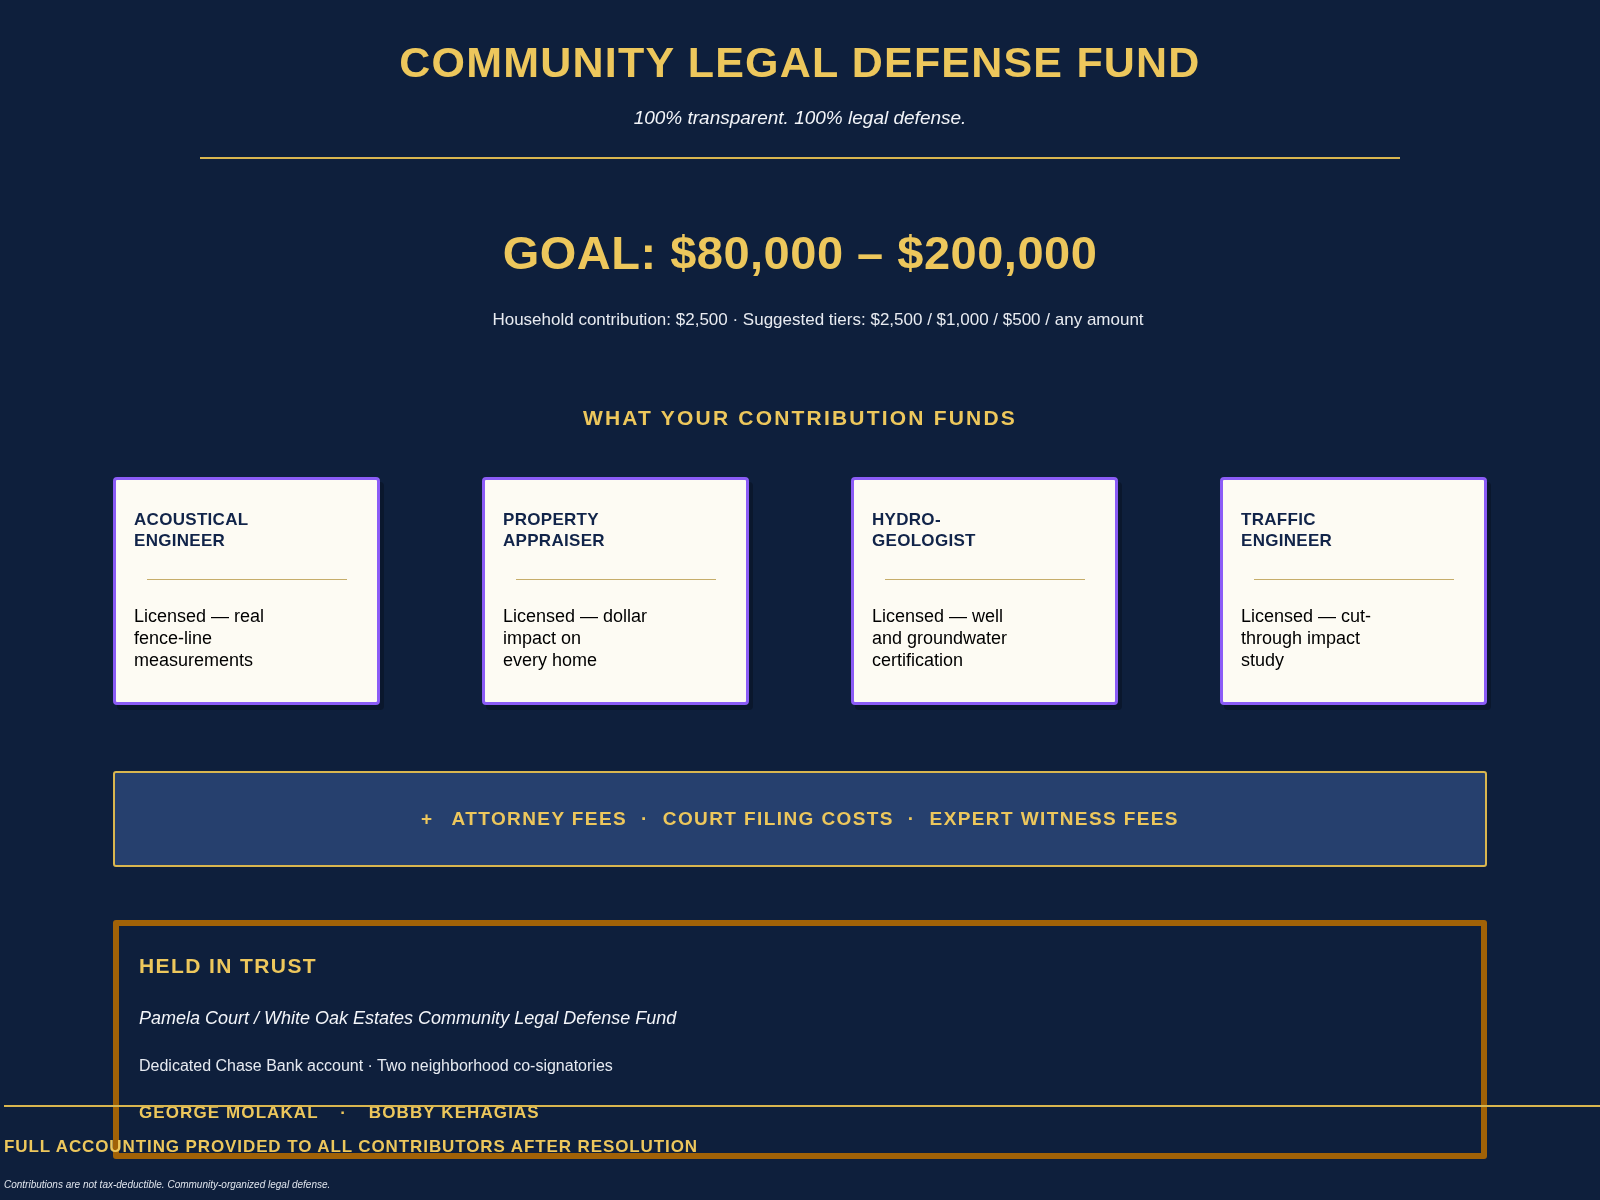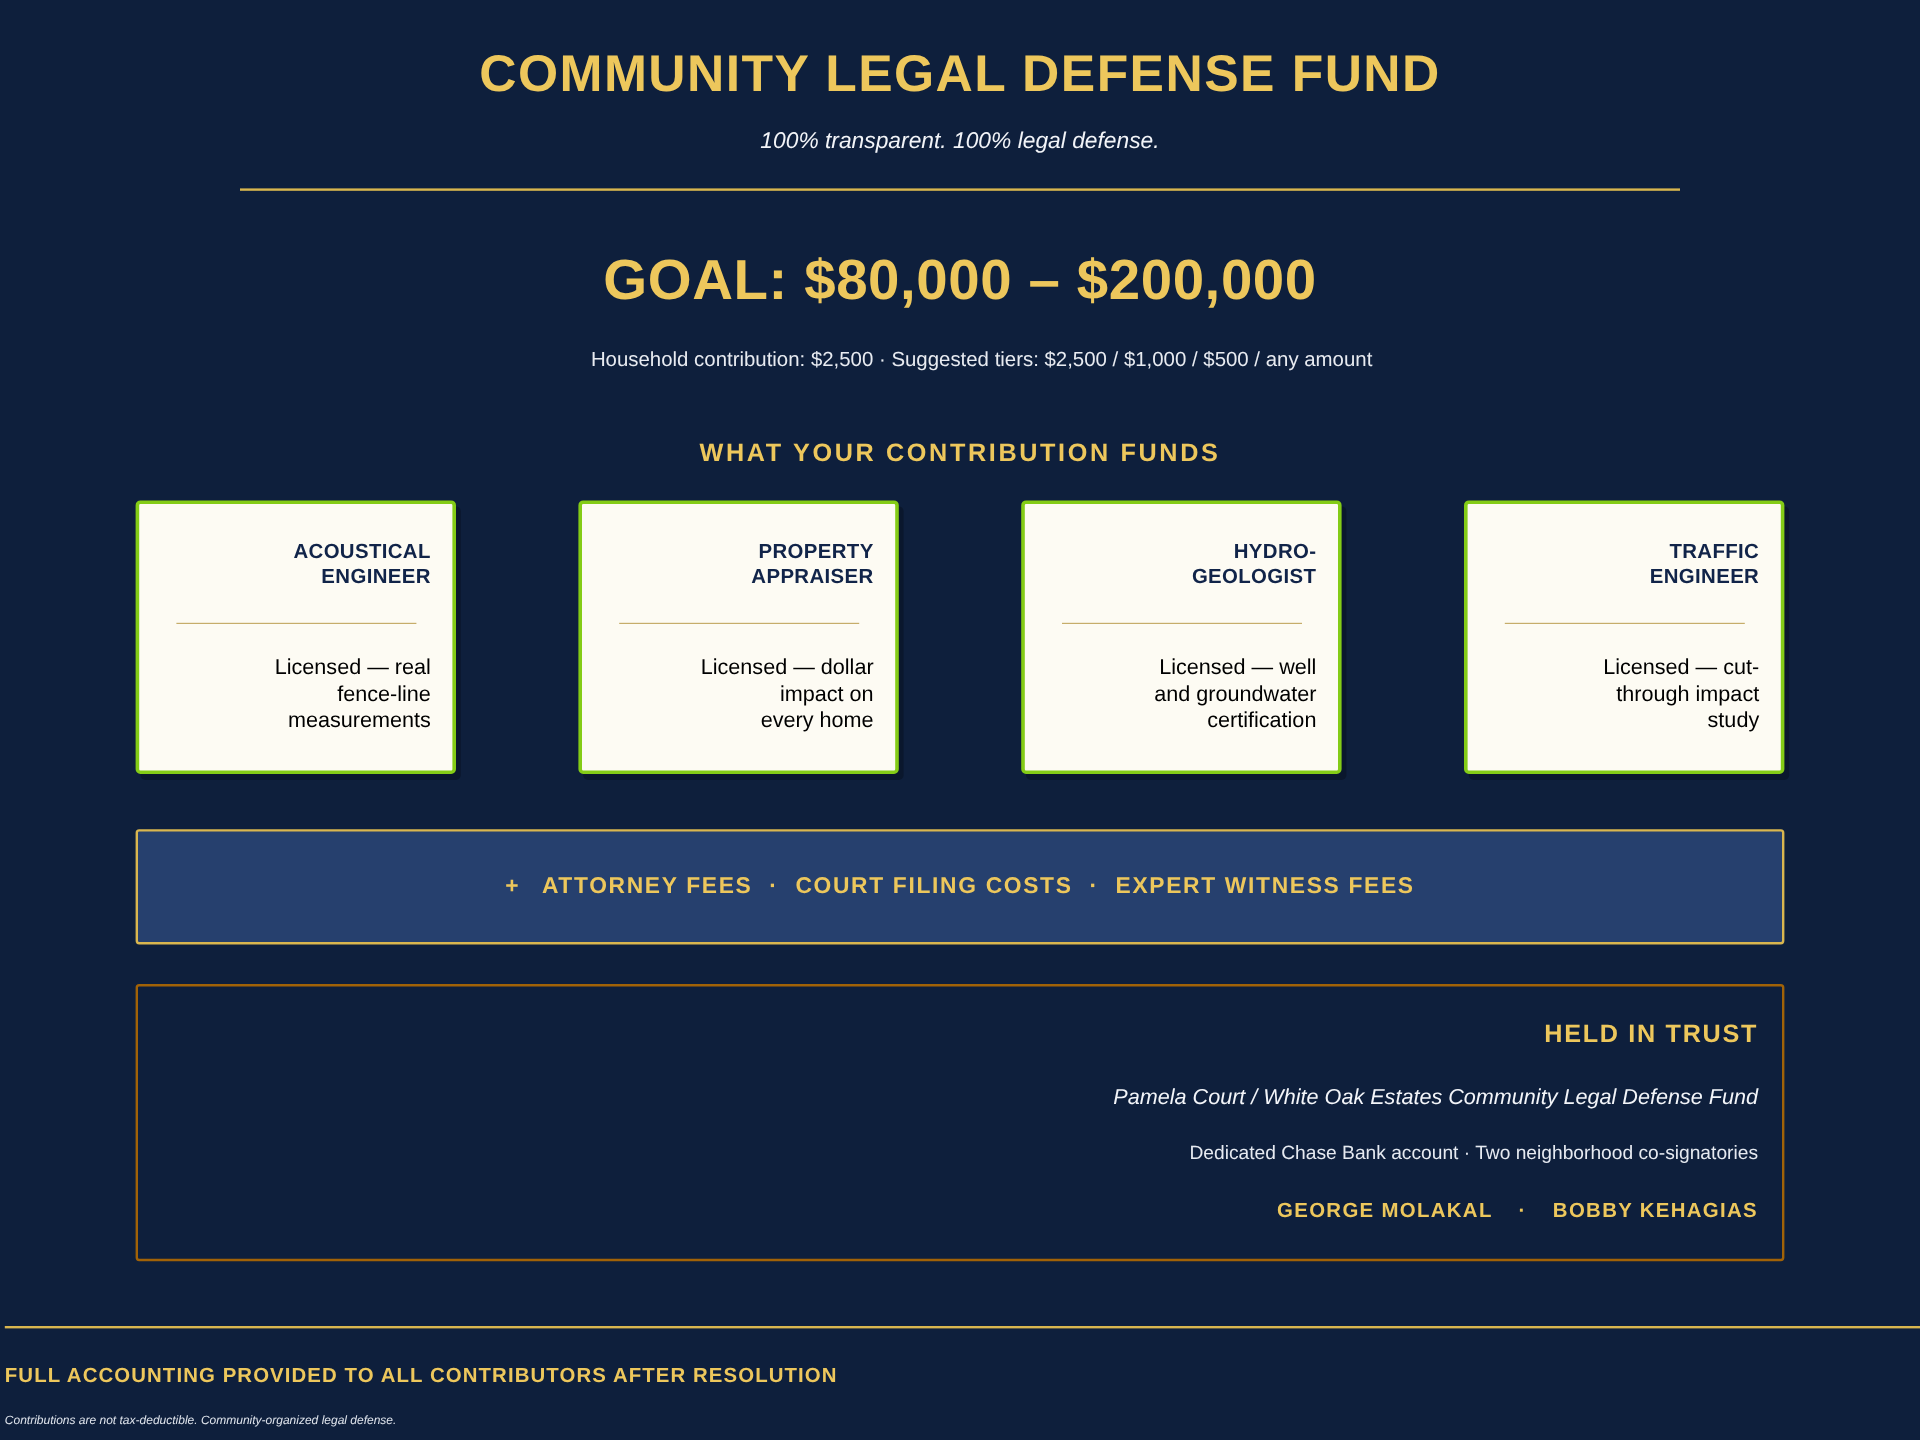--- a/index.html
+++ b/index.html
@@ -12,20 +12,21 @@
     font-family: "Liberation Sans", sans-serif;
     overflow: hidden;
   }
   .page {
     width: 1600px;
     height: 1200px;
     position: relative;
     background: #0e1f3c;
     display: flex;
     flex-direction: column;
+    gap: 20px;
   }
 
   
   .header {
     padding-top: 38px;
     text-align: center;
   }
   .main-title {
     color: #edc75c;
     font-size: 43px;
@@ -75,24 +76,24 @@
   }
   .cards {
     display: flex;
     justify-content: space-between;
     margin: 27px 113px 0 113px;
   }
   .card {
     width: 267px;
     height: 228px;
     background: #fdfbf3;
-    border: 3px solid #84cc16;
+    border: 3px solid #8b5cf6;
     border-radius: 4px;
     padding: 30px 18px 0 18px;
-    text-align: right;
+    text-align: left;
     box-shadow: 4px 5px 0 rgba(0,0,0,0.25);
   }
   .card-title {
     color: #112449;
     font-size: 17px;
     font-weight: bold;
     line-height: 1.22;
     letter-spacing: 0.3px;
   }
   .card-sep {
@@ -122,24 +123,24 @@
     font-size: 19px;
     font-weight: bold;
     letter-spacing: 1.4px;
   }
   .plus-bar .sym { margin-right: 18px; }
   .plus-bar .dot { margin: 0 14px; color: #edc75c; font-weight: bold;}
 
   
   .trust {
     margin: 33px 113px 0 113px;
-    border: 2px solid #a16207;
+    border: 6px solid #a16207;
     border-radius: 3px;
     padding: 28px 20px 30px 20px;
-    text-align: right;
+    text-align: left;
   }
   .trust-title {
     color: #edc75c;
     font-size: 21px;
     font-weight: bold;
     letter-spacing: 1.4px;
   }
   .trust-fundname {
     color: #f3f5f9;
     font-style: italic;

